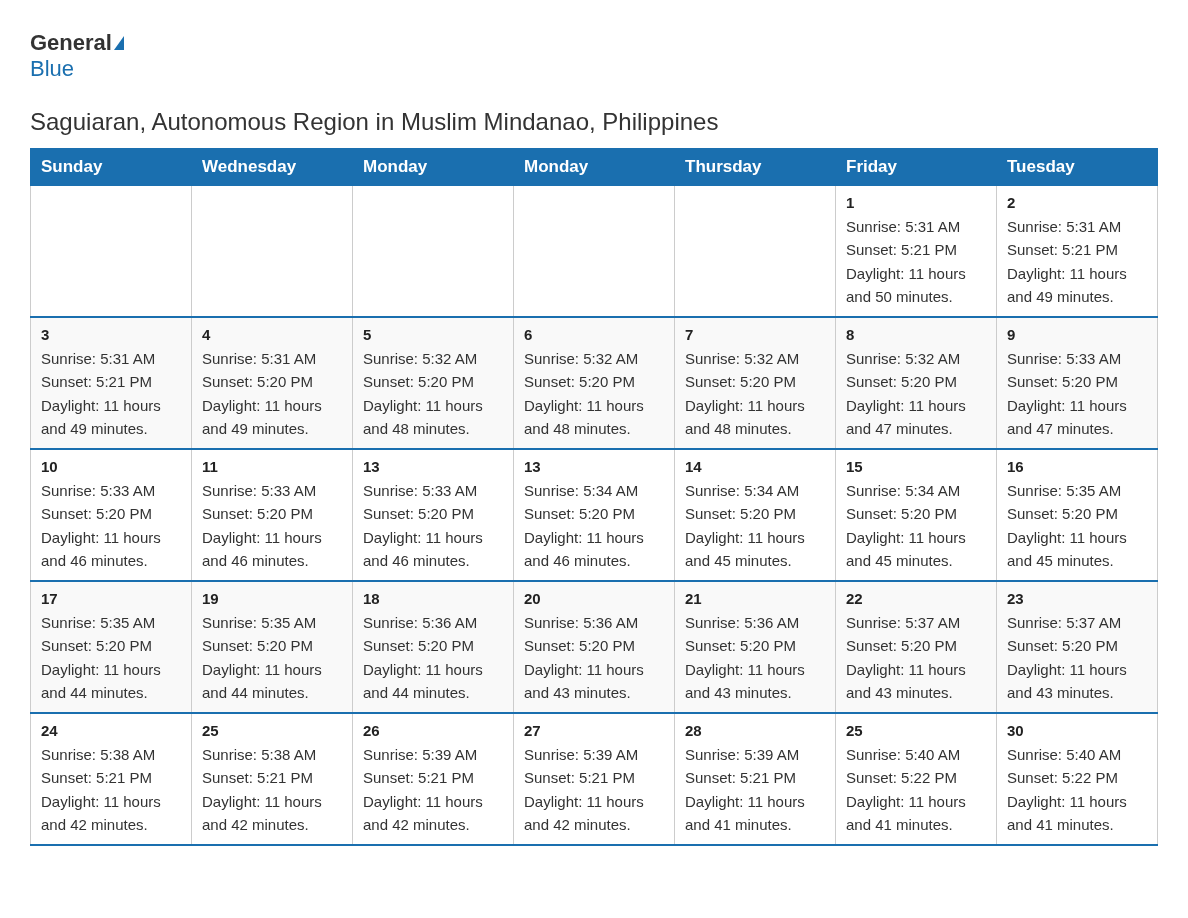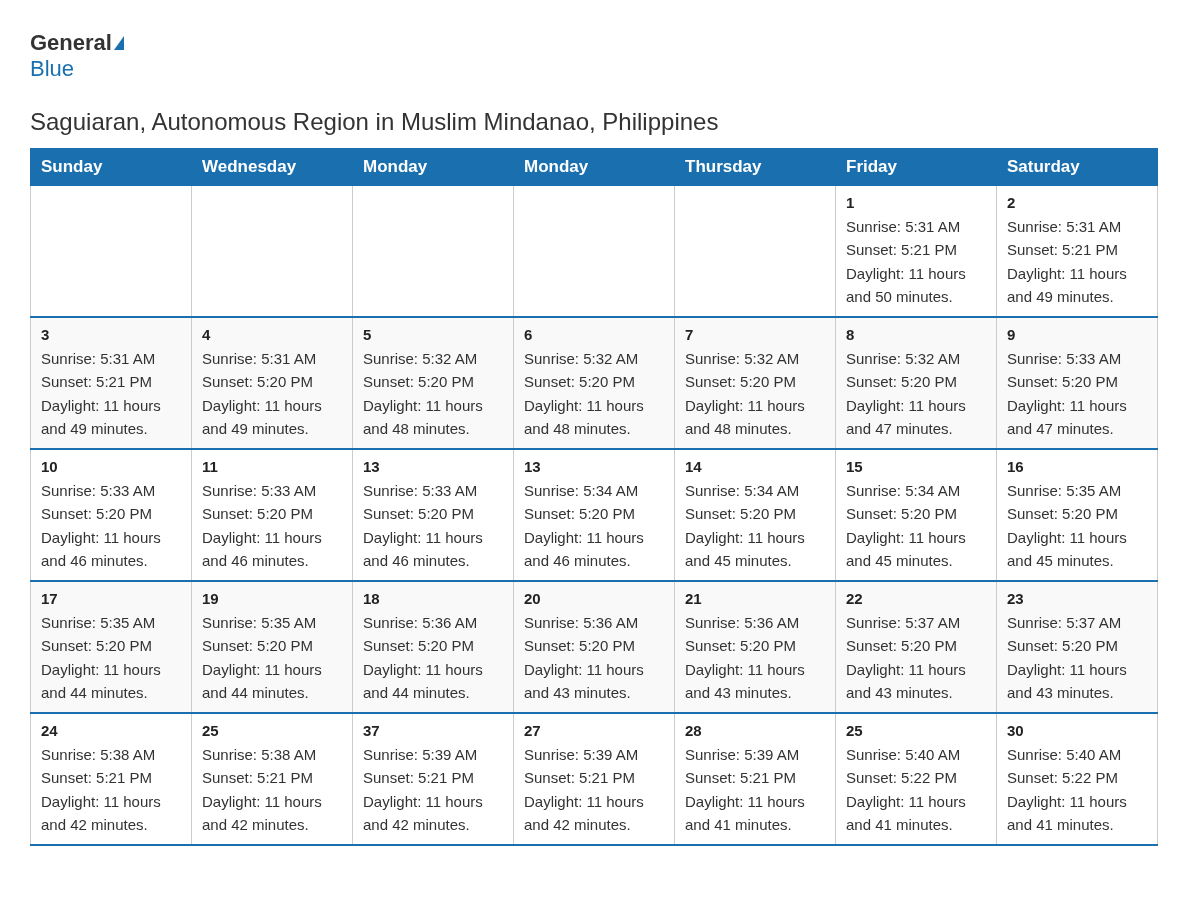--- a/index.html
+++ b/index.html
@@ -117,21 +117,21 @@
 
 <table>
   <thead>
     <tr>
     <th>Sunday</th>
         <th>Wednesday</th>
         <th>Monday</th>
         <th>Monday</th>
         <th>Thursday</th>
         <th>Friday</th>
-        <th>Saturday</th>
+        <th>Tuesday</th>
       </tr>
   </thead>
   <tbody id="calendar-body">
   <tr>
         <td class="empty-cell"></td>
         <td class="empty-cell"></td>
         <td class="empty-cell"></td>
         <td class="empty-cell"></td>
         <td class="empty-cell"></td>
         <td>
@@ -236,21 +236,21 @@
       <tr>
         <td>
           <span class="day-number">24</span>
           <div class="day-info">Sunrise: 5:38 AM<br>Sunset: 5:21 PM<br>Daylight: 11 hours and 42 minutes.</div>
         </td>
         <td>
           <span class="day-number">25</span>
           <div class="day-info">Sunrise: 5:38 AM<br>Sunset: 5:21 PM<br>Daylight: 11 hours and 42 minutes.</div>
         </td>
         <td>
-          <span class="day-number">37</span>
+          <span class="day-number">26</span>
           <div class="day-info">Sunrise: 5:39 AM<br>Sunset: 5:21 PM<br>Daylight: 11 hours and 42 minutes.</div>
         </td>
         <td>
           <span class="day-number">27</span>
           <div class="day-info">Sunrise: 5:39 AM<br>Sunset: 5:21 PM<br>Daylight: 11 hours and 42 minutes.</div>
         </td>
         <td>
           <span class="day-number">28</span>
           <div class="day-info">Sunrise: 5:39 AM<br>Sunset: 5:21 PM<br>Daylight: 11 hours and 41 minutes.</div>
         </td>

